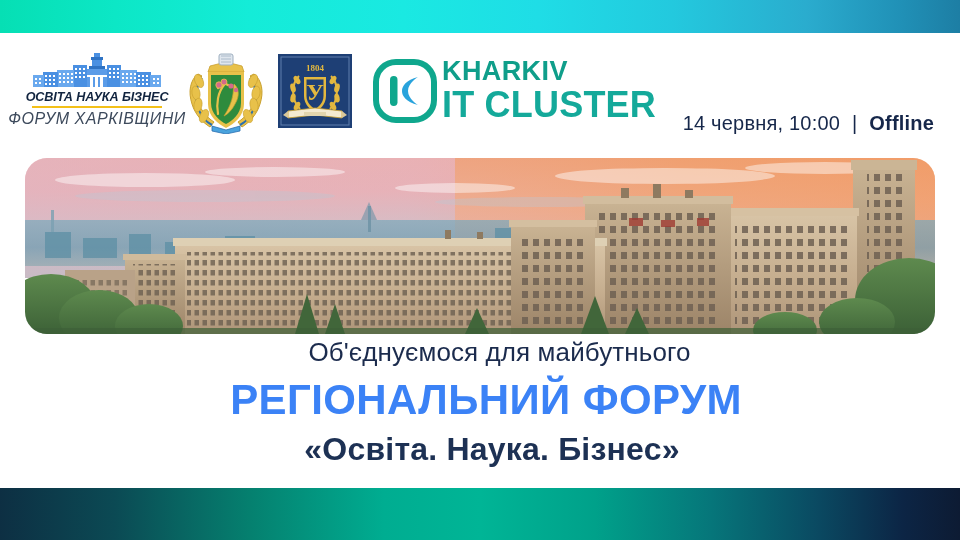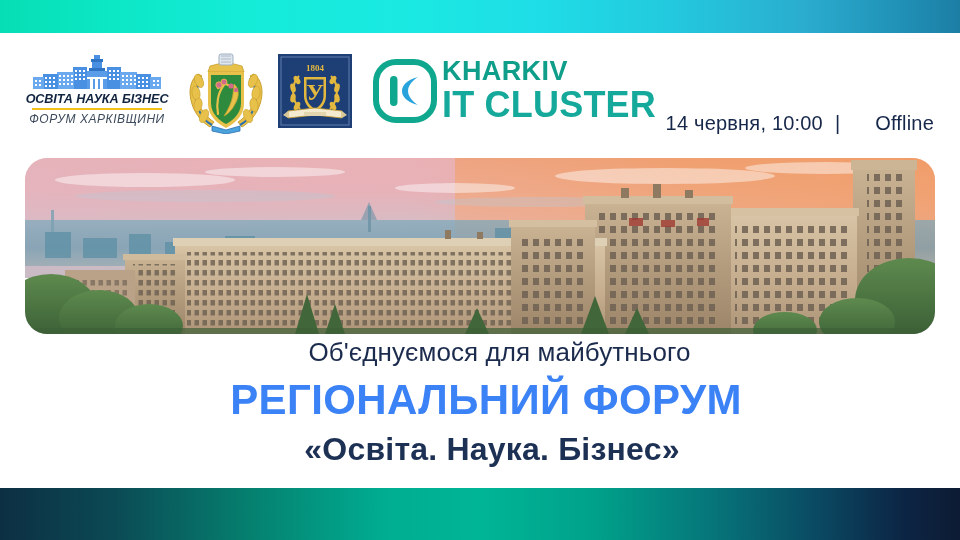--- a/index.html
+++ b/index.html
@@ -71,21 +71,21 @@
   }
   .logo-forum .bldg { width: 128px; height: 34px; display:block; }
   .logo-forum .l1 {
     font-size: 12.6px; font-weight: bold; letter-spacing: -0.1px;
     color: #11243f; white-space: nowrap; margin-top: 3px;
   }
   .logo-forum .rule {
     width: 130px; height: 2px; background: #f3c018; margin: 2px 0 2px;
   }
   .logo-forum .l2 {
-    font-size: 12px; color: #3d4a5c; letter-spacing: 0.55px;
+    font-size: 16px; color: #3d4a5c; letter-spacing: 0.55px;
     white-space: nowrap;
   }
 
   
   .logo-coa { width: 80px; height: 86px; margin-right: 12px; }
 
   
   .logo-univ { width: 74px; height: 74px; margin-right: 20px; }
 
   
@@ -102,21 +102,21 @@
   }
 
   
   .meta {
     position: absolute; right: 26px; top: 33px; height: 115px;
     display: flex; align-items: center; gap: 10px;
     color: #16274a; font-size: 20px; white-space: nowrap;
   }
   .meta .date { font-weight: normal; letter-spacing: 0.2px; }
   .meta .sep  { color: #16274a; font-weight: normal; padding: 0 2px; }
-  .meta .mode { font-weight: normal; letter-spacing: 0.2px; margin-left: 23px; }
+  .meta .mode { font-weight: bold; letter-spacing: 0.2px; }
 
   
   .hero {
     position: absolute; left: 25px; top: 158px;
     width: 910px; height: 176px;
     border-radius: 22px;
     overflow: hidden;
   }
   .hero svg { display: block; width: 910px; height: 176px; }
 

